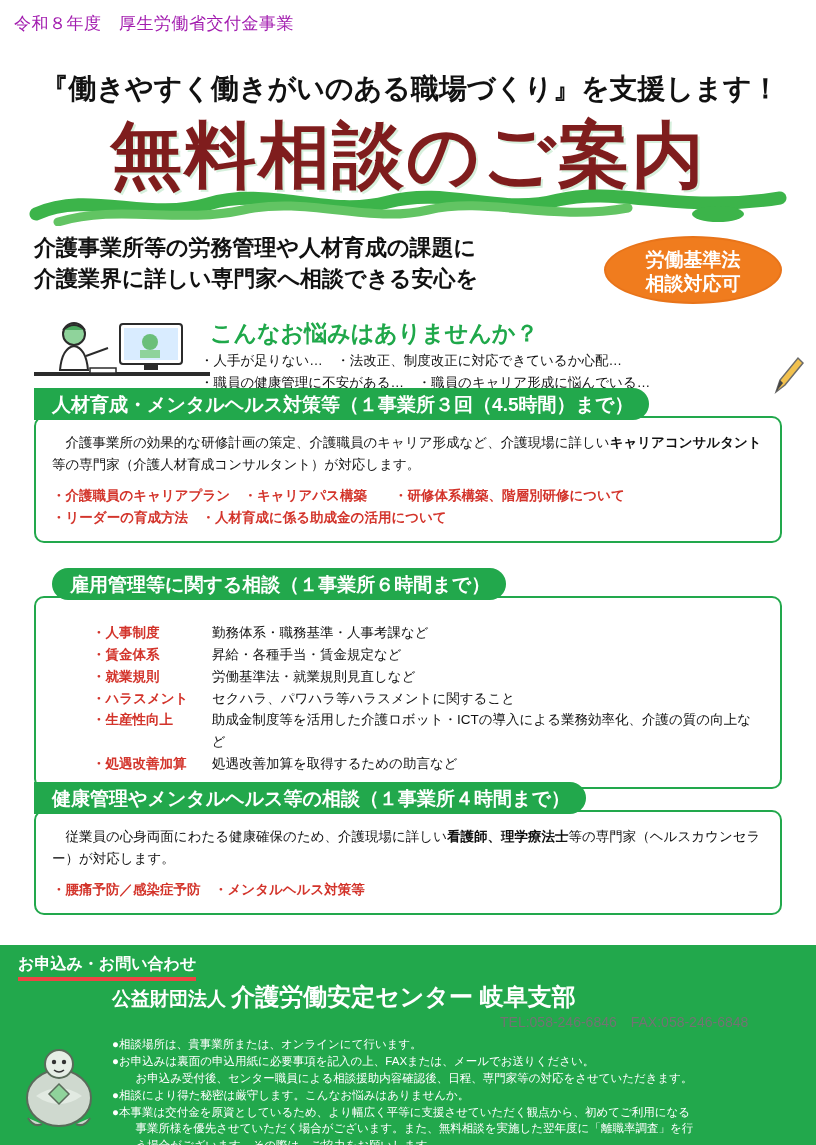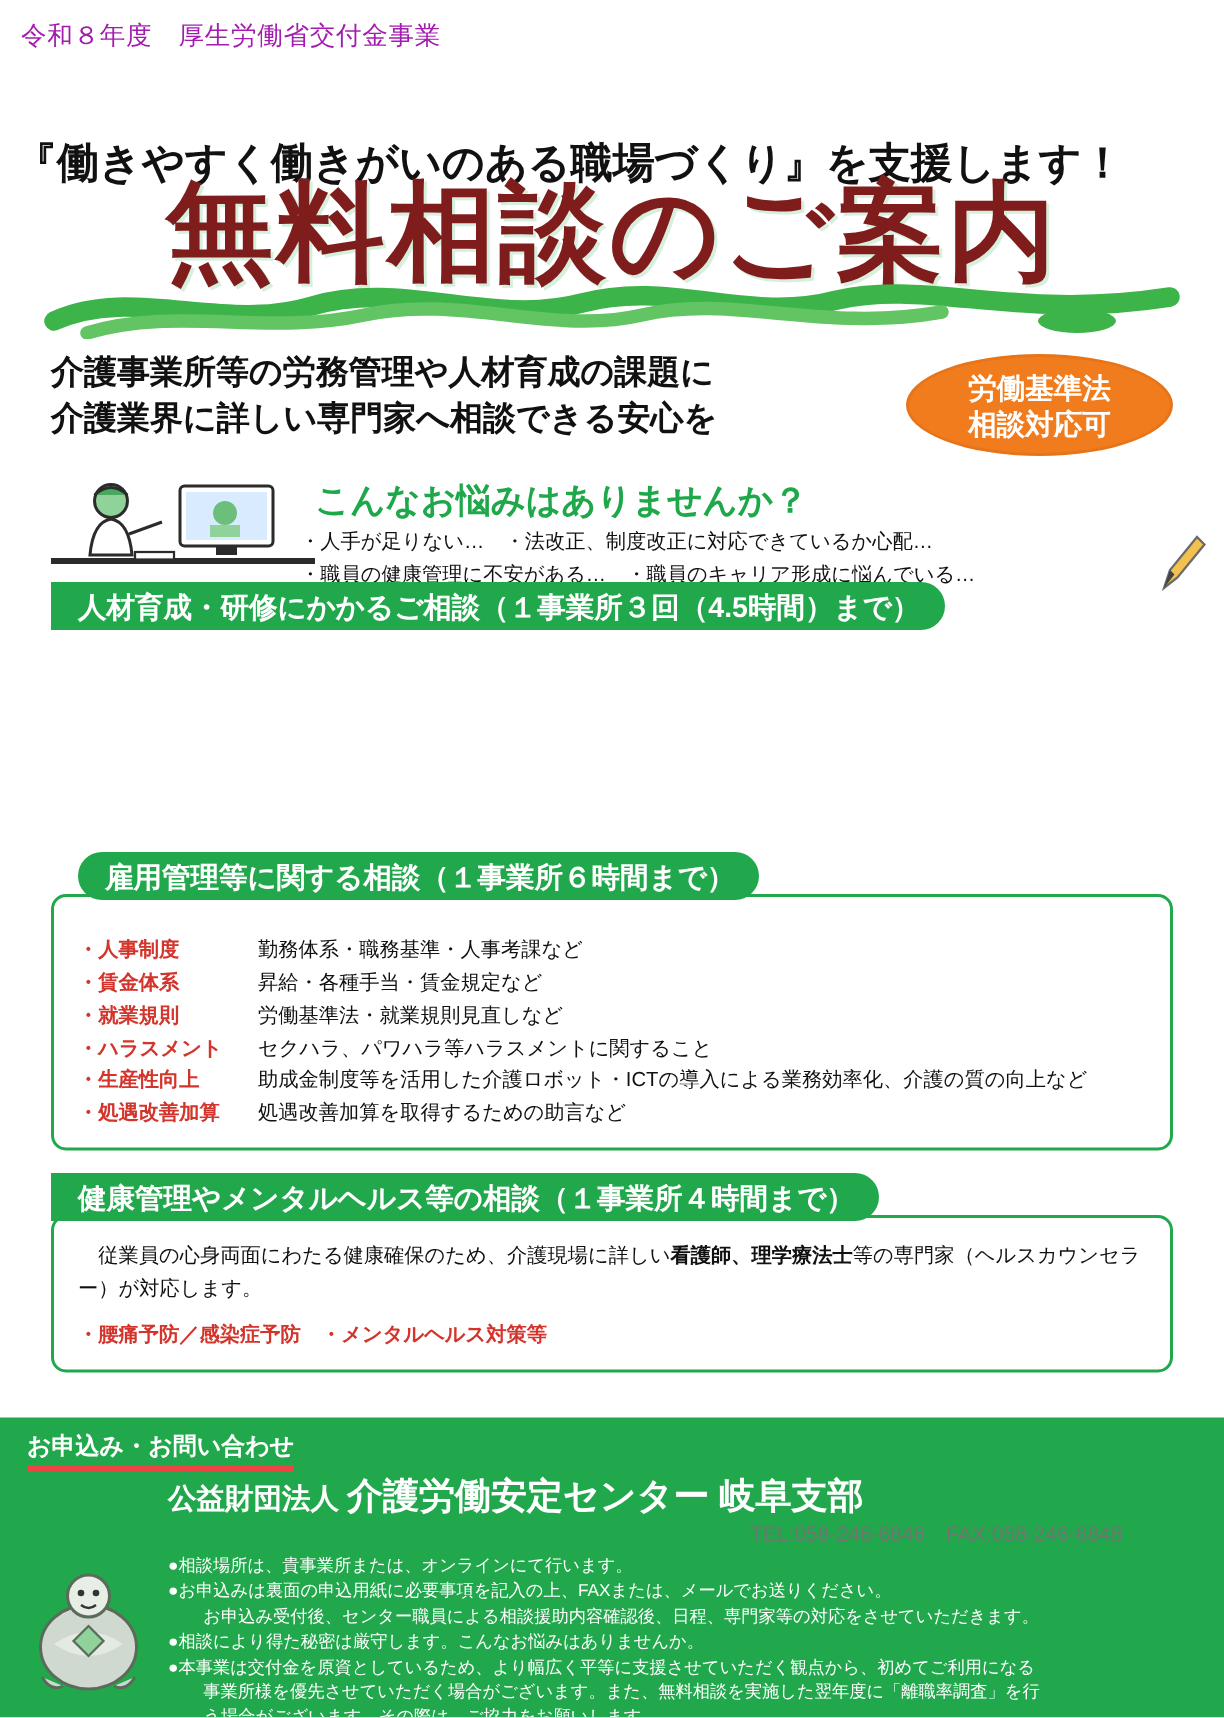--- a/index.html
+++ b/index.html
@@ -13,22 +13,22 @@
   }
   .page { position:relative; width:816px; height:1145px; }
 
   
   .ministry {
     position:absolute; left:14px; top:12px;
     font-size:17px; color:#a21caf; letter-spacing:0.5px;
   }
   .headline {
     position:absolute; left:10px; top:70px; width:800px;
-    font-size:28px; font-weight:bold; color:#111;
-    letter-spacing:0px; white-space:nowrap;margin-top:20px;
+    text-align:center; font-size:28px; font-weight:bold; color:#111;
+    letter-spacing:0px; white-space:nowrap;
   }
   .title-wrap {
     position:absolute; left:0; top:110px; width:816px; height:108px;
   }
   .title {
     position:absolute; left:0; top:0; width:816px; text-align:center;
     font-size:72px; font-weight:bold; color:#7f1d1d;
     letter-spacing:2px; line-height:1.25;
     text-shadow:2px 2px 0 #d6f0dd;
   }
@@ -78,21 +78,21 @@
     background:#fff; margin-top:-4px; padding:14px 16px 12px 16px;
   }
   .sec-p { font-size:13.5px; color:#111; line-height:1.6; text-indent:1em; }
   .sec-p b { font-weight:bold; }
   .bullets { margin-top:10px; }
   .bullet {
     font-size:13.5px; font-weight:bold; color:#d3342b;
     line-height:1.62; white-space:nowrap;
   }
   .kv { display:flex; font-size:13.5px; line-height:1.62; }
-  .kv .k { color:#d3342b; font-weight:bold; width:120px; white-space:nowrap; }
+  .kv .k { color:#d3342b; font-weight:bold; width:120px; white-space:nowrap;margin-left:40px; }
   .kv .v { color:#111; }
 
   
   .footer {
     position:absolute; left:0; top:945px; width:816px; height:200px;
     background:#22a84c;
   }
   .footer-title {
     position:absolute; left:18px; top:954px;
     font-size:16px; font-weight:bold; color:#fff;
@@ -167,21 +167,28 @@
     <div>・人手が足りない…　・法改正、制度改正に対応できているか心配…</div>
     <div>・職員の健康管理に不安がある…　・職員のキャリア形成に悩んでいる…</div>
   </div>
 
   <svg class="pencil" viewBox="0 0 34 44">
     <path d="M6 40 L10 28 L28 6 L33 11 L15 33 Z" fill="#f2c14e" stroke="#6b6b6b" stroke-width="1.5"></path>
     <path d="M6 40 L10 28 L13 31 Z" fill="#444"></path>
   </svg>
 
   <div class="section" style="left:34px; top:388px; width:748px;">
-    <div class="sec-head">人材育成・研修にかかるご相談（１事業所３回（4.5時間）まで）</div>
+    <div class="sec-head">人材育成・メンタルヘルス対策等（１事業所３回（4.5時間）まで）</div>
+    <div class="sec-body">
+      <div class="sec-p">介護事業所の効果的な研修計画の策定、介護職員のキャリア形成など、介護現場に詳しい<b>キャリアコンサルタント</b>等の専門家（介護人材育成コンサルタント）が対応します。</div>
+      <div class="bullets">
+        <div class="bullet">・介護職員のキャリアプラン　・キャリアパス構築　　・研修体系構築、階層別研修について</div>
+        <div class="bullet">・リーダーの育成方法　・人材育成に係る助成金の活用について</div>
+      </div>
+    </div>
   </div>
 
   <div class="section" style="left:34px; top:568px; width:748px;">
     <div class="sec-head indent" style="margin-left:18px;">雇用管理等に関する相談（１事業所６時間まで）</div>
     <div class="sec-body">
       <div class="bullets">
         <div class="kv">
           <span class="k">・人事制度</span>
           <span class="v">勤務体系・職務基準・人事考課など</span>
         </div>

